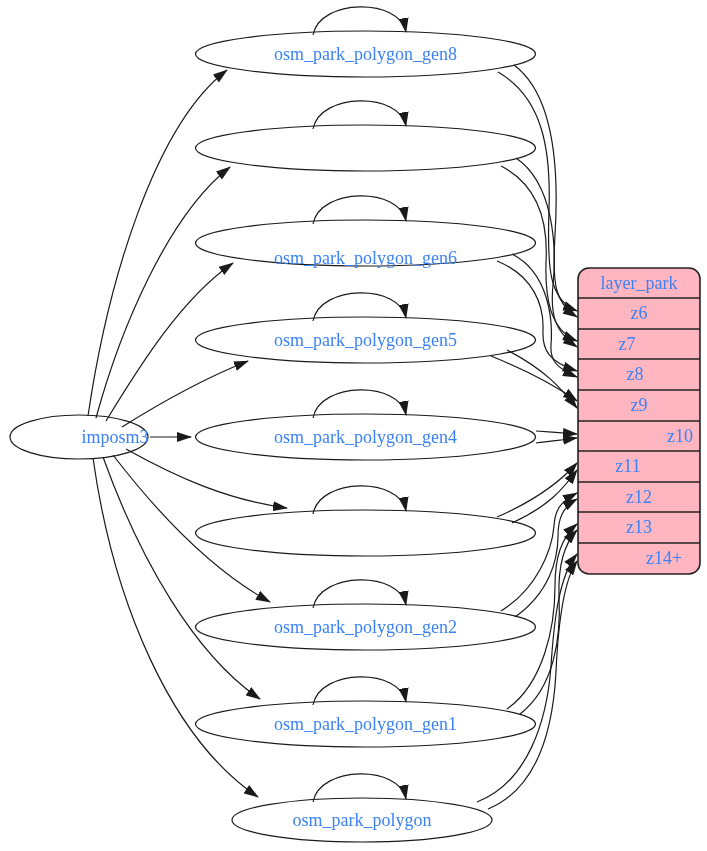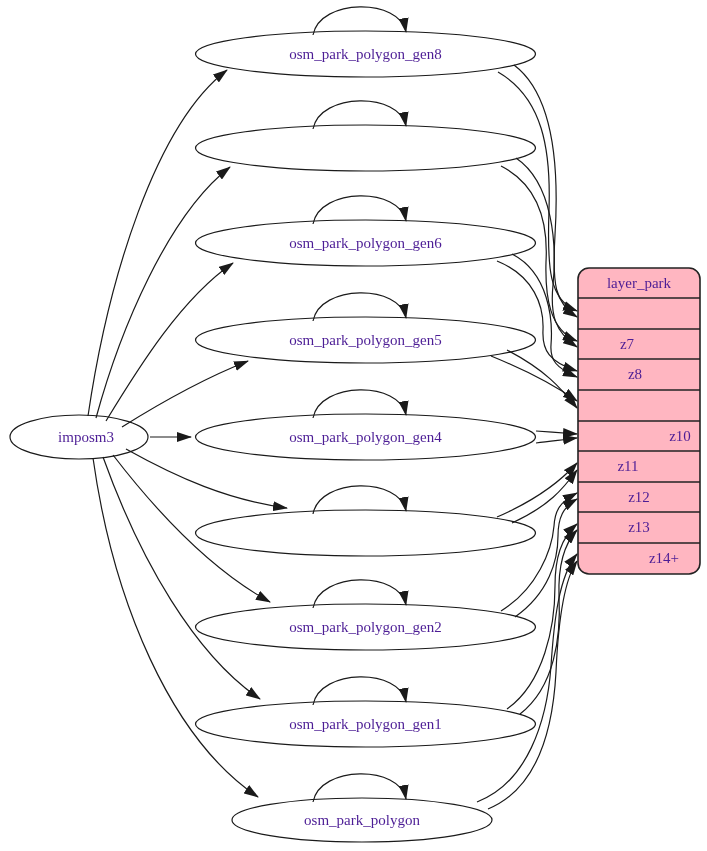--- a/index.html
+++ b/index.html
@@ -11,22 +11,22 @@
     font-family: "Liberation Serif", "DejaVu Serif", serif;
     overflow: hidden;
   }
   .canvas svg { position: absolute; left: 0; top: 0; }
   .lbl {
     position: absolute;
     height: 24px;
     display: flex;
     align-items: center;
     justify-content: center;
-    font-size: 15px;
-    color: #4c1d95;
+    font-size: 18px;
+    color: #3b82f6;
     white-space: nowrap;
     pointer-events: none;
   }
   .edge { fill: none; stroke: #1a1a1a; stroke-width: 1.2; }
   .node-ellipse { fill: #ffffff; stroke: #1a1a1a; stroke-width: 1.2; }
   .tbl-outline { stroke: #222222; stroke-width: 1.6; }
   .tbl-line { stroke: #222222; stroke-width: 1.3; }
 </style>
 </head>
 <body>
@@ -107,31 +107,33 @@
       <path class="edge" d="M 512,523 C 549,506 563,489 577,470" marker-end="url(#ah)"></path>
       <path class="edge" d="M 501,611 C 537,589 552,550 554,526 C 555,510 560,502 577,493" marker-end="url(#ah)"></path>
       <path class="edge" d="M 515,617 C 549,593 558,560 558,536 C 558,518 563,507 577,499" marker-end="url(#ah)"></path>
       <path class="edge" d="M 507,709 C 544,683 555,626 555,586 C 555,558 561,538 577,524" marker-end="url(#ah)"></path>
       <path class="edge" d="M 520,714 C 555,687 561,636 559,596 C 558,566 565,543 577,530" marker-end="url(#ah)"></path>
       <path class="edge" d="M 477,802 C 527,783 547,722 551,666 C 554,620 559,576 577,554" marker-end="url(#ah)"></path>
       <path class="edge" d="M 488,809 C 539,788 553,728 556,672 C 558,626 564,580 577,561" marker-end="url(#ah)"></path>
     </g>
   </svg>
 
-  <div class="lbl" style="left:10px;  top:425px; width:152px;">imposm3</div>
+  <div class="lbl" style="left:10px;  top:425px; width:152px;padding-left:29px;">imposm3</div>
   <div class="lbl" style="left:196px; top:42px;  width:339px;">osm_park_polygon_gen8</div>
-  <div class="lbl" style="left:196px; top:231px; width:339px;">osm_park_polygon_gen6</div>
+  <div class="lbl" style="left:196px; top:246px; width:339px;">osm_park_polygon_gen6</div>
   <div class="lbl" style="left:196px; top:328px; width:339px;">osm_park_polygon_gen5</div>
   <div class="lbl" style="left:196px; top:425px; width:339px;">osm_park_polygon_gen4</div>
   <div class="lbl" style="left:196px; top:615px; width:339px;">osm_park_polygon_gen2</div>
   <div class="lbl" style="left:196px; top:712px; width:339px;">osm_park_polygon_gen1</div>
   <div class="lbl" style="left:232px; top:808px; width:260px;text-align:center;">osm_park_polygon</div>
 
   <div class="lbl" style="left:578px; top:271px; width:122px;">layer_park</div>
+  <div class="lbl" style="left:578px; top:301px; width:122px;">z6</div>
   <div class="lbl" style="left:578px; top:332px; width:98px;">z7</div>
   <div class="lbl" style="left:578px; top:362px; width:114px;">z8</div>
+  <div class="lbl" style="left:578px; top:393px; width:122px;">z9</div>
   <div class="lbl" style="left:578px; top:424px; width:122px;margin-left:41px;">z10</div>
   <div class="lbl" style="left:578px; top:454px; width:100px;">z11</div>
   <div class="lbl" style="left:578px; top:485px; width:122px;">z12</div>
   <div class="lbl" style="left:578px; top:515px; width:122px;">z13</div>
   <div class="lbl" style="left:607px; top:546px; width:114px;">z14+</div>
 
 </div>
 
 </body></html>

